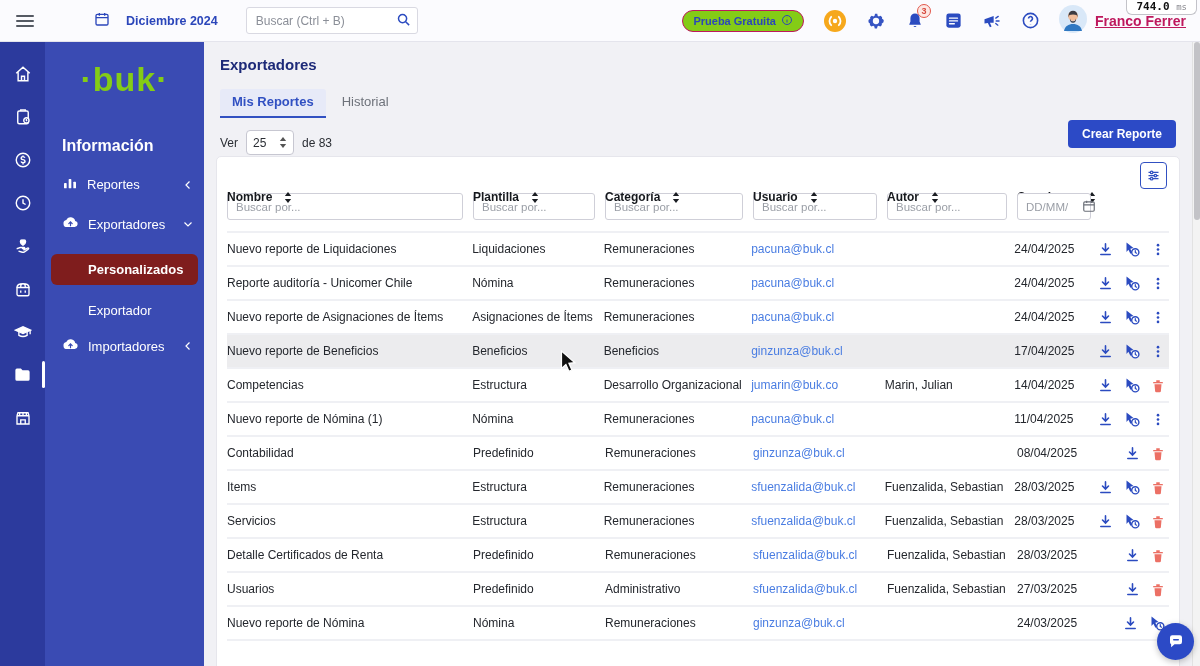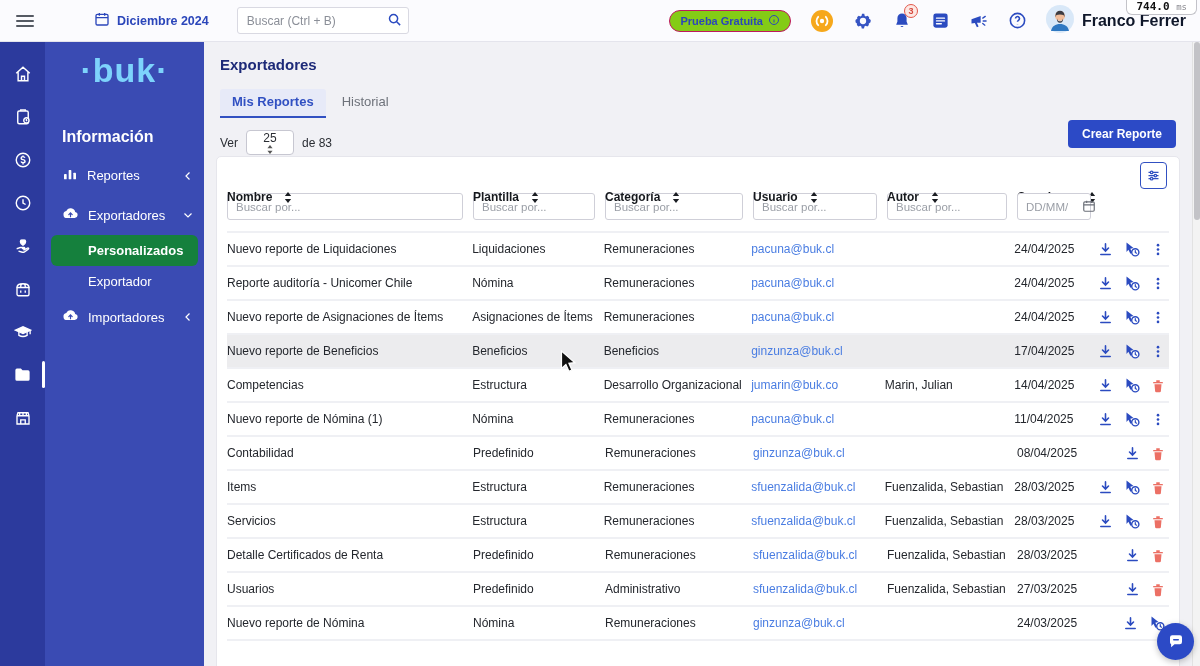--- a/index.html
+++ b/index.html
@@ -5,68 +5,68 @@
   * { box-sizing: border-box; margin: 0; padding: 0; }
   html,body { width:1200px; height:666px; overflow:hidden; }
   body { font-family:"Liberation Sans", sans-serif; background:#f1f1f5; position:relative; }
 
   
   .topbar { position:absolute; top:0; left:0; width:1200px; height:42px; background:#fbfbfe;
             border-bottom:1px solid #e4e4ec; display:flex; align-items:center; z-index:20; }
   .tb-left { display:flex; align-items:center; gap:14px; padding-left:16px; }
   .hamburger { width:18px; display:flex; flex-direction:column; gap:3px; cursor:pointer; }
   .hamburger span { height:2px; background:#555a63; border-radius:1px; }
-  .tb-date { display:flex; align-items:center; gap:7px; margin-left:46px; }
+  .tb-date { display:flex; align-items:center; gap:16px; margin-left:46px; }
   .tb-date-label { color:#2b46ba; font-size:12.5px; font-weight:bold; }
   .tb-search { position:relative; margin-left:14px; }
   .tb-search input { width:172px; height:27px; border:1px solid #d9d9e2; border-radius:3px;
                      padding:0 28px 0 9px; font-size:12px; color:#333; background:#fff; outline:none; }
   .tb-search input::placeholder { color:#8b8f98; }
   .tb-search .mag { position:absolute; right:7px; top:5px; }
   .tb-right { margin-left:auto; display:flex; align-items:center; gap:19px; padding-right:14px; }
   .trial-pill { display:flex; align-items:center; gap:5px; border:1px solid #be185d; background:#84cc16;
                 color:#2b46ba; font-size:11px; font-weight:bold; border-radius:12px; padding:3px 10px; cursor:pointer; }
   .icon-btn { display:flex; align-items:center; justify-content:center; cursor:pointer; position:relative; }
   .bell-badge { position:absolute; top:-7px; right:-6px; background:#fde8e4; border:1px solid #e2574b;
                 color:#d6473c; font-size:9px; font-weight:bold; border-radius:50%; width:14px; height:14px;
                 display:flex; align-items:center; justify-content:center; }
   .user { display:flex; align-items:center; gap:8px; cursor:pointer; }
-  .user-name { color:#0f172a; font-size:16px; font-weight:bold; }
+  .user-name { color:#be185d; font-size:14px; font-weight:bold;text-decoration:underline; }
   .perf { position:absolute; top:0; right:3px; background:#fff; border:1px solid #c3c3c9; border-top:none;
           border-radius:0 0 6px 6px; padding:0 9px 1px 9px; z-index:60;
           font-family:"DejaVu Sans Mono", monospace; font-size:11px; color:#111; }
   .perf b { font-weight:bold; }
   .perf .unit { color:#8a8a90; font-size:9px;margin-top:36px; }
 
   
   .rail { position:absolute; top:42px; left:0; width:45px; height:624px; background:#2c3a9d; z-index:10;
           display:flex; flex-direction:column; align-items:center; padding-top:22px; gap:24px; }
   .rail .ric { width:19px; height:19px; display:flex; align-items:center; justify-content:center;
                cursor:pointer; position:relative; }
   .rail .active-bar { position:absolute; right:-13px; top:-4px; width:3px; height:27px; background:#fff; border-radius:2px; }
   .sidebar { position:absolute; top:42px; left:45px; width:159px; height:624px; background:#3a4bb3; z-index:10; }
-  .logo { color:#7dd3fc; font-size:34px; font-weight:600; letter-spacing:1px; text-align:center; margin-top:9px; }
+  .logo { color:#84cc16; font-size:34px; font-weight:600; letter-spacing:1px; text-align:center; margin-top:18px; }
   .side-section { color:#fff; font-size:16px; font-weight:bold; margin:38px 0 0 17px; }
   .side-item { display:flex; align-items:center; gap:9px; color:#fff; font-size:13px; padding:10px 10px 10px 17px;
                cursor:pointer; }
   .side-item .chev { margin-left:auto; display:flex; }
   .sub-item { color:#fff; font-size:13px; padding:8px 10px 8px 43px; cursor:pointer; }
-  .sub-item.active { background:#15803d; border-radius:6px; margin:0 6px; padding:8px 10px 8px 37px; font-weight:bold; }
+  .sub-item.active { background:#7f1d1d; border-radius:6px; margin:10px 6px; padding:8px 10px 8px 37px; font-weight:bold; }
 
   
   .main { position:absolute; top:42px; left:204px; width:988px; height:624px; background:#f1f1f5; overflow:hidden; }
   .page-title { color:#1d2a78; font-size:15px; font-weight:bold; margin:14px 0 0 16px; }
   .tabs { display:flex; margin:16px 0 0 16px; gap:4px; }
   .tab { font-size:13px; padding:5px 12px 7px 12px; cursor:pointer; }
   .tab.active { color:#3150c2; font-weight:bold; background:#e7eaf8; border-bottom:2px solid #3150c2;
                 border-radius:3px 3px 0 0; }
   .tab.inactive { color:#6e727a; }
   .ver-row { display:flex; align-items:center; gap:8px; margin:12px 0 0 16px; font-size:12px; color:#2a2d33; }
   .ver-select { width:48px; height:25px; border:1px solid #c7c7d1; border-radius:4px; background:#fff;
-                display:flex; align-items:center; justify-content:space-between; padding:0 6px; cursor:pointer;flex-direction:column; }
+                display:flex; align-items:center; justify-content:space-between; padding:0 6px; cursor:pointer; }
   .create-btn { position:absolute; top:78px; right:16px; background:#2c4ac6; color:#fff; font-size:12px;
                 font-weight:bold; border:none; border-radius:4px; padding:7px 14px; cursor:pointer; }
 
   
   .card { position:absolute; left:12px; right:12px; top:114px; bottom:-8px; background:#fff;
           border:1px solid #e6e6ec; border-radius:5px 5px 0 0; padding:0 10px; }
   .thead, .tfilter, .trow { display:flex; align-items:center; }
   .thead { height:36px; position:relative; }
   .hcell { font-size:12px; font-weight:bold; color:#15181d; display:flex; align-items:center; gap:12px;margin-top:44px; }
   .filter-btn { position:absolute; right:2px; top:5px; width:27px; height:27px; border:1px solid #3150c2;

